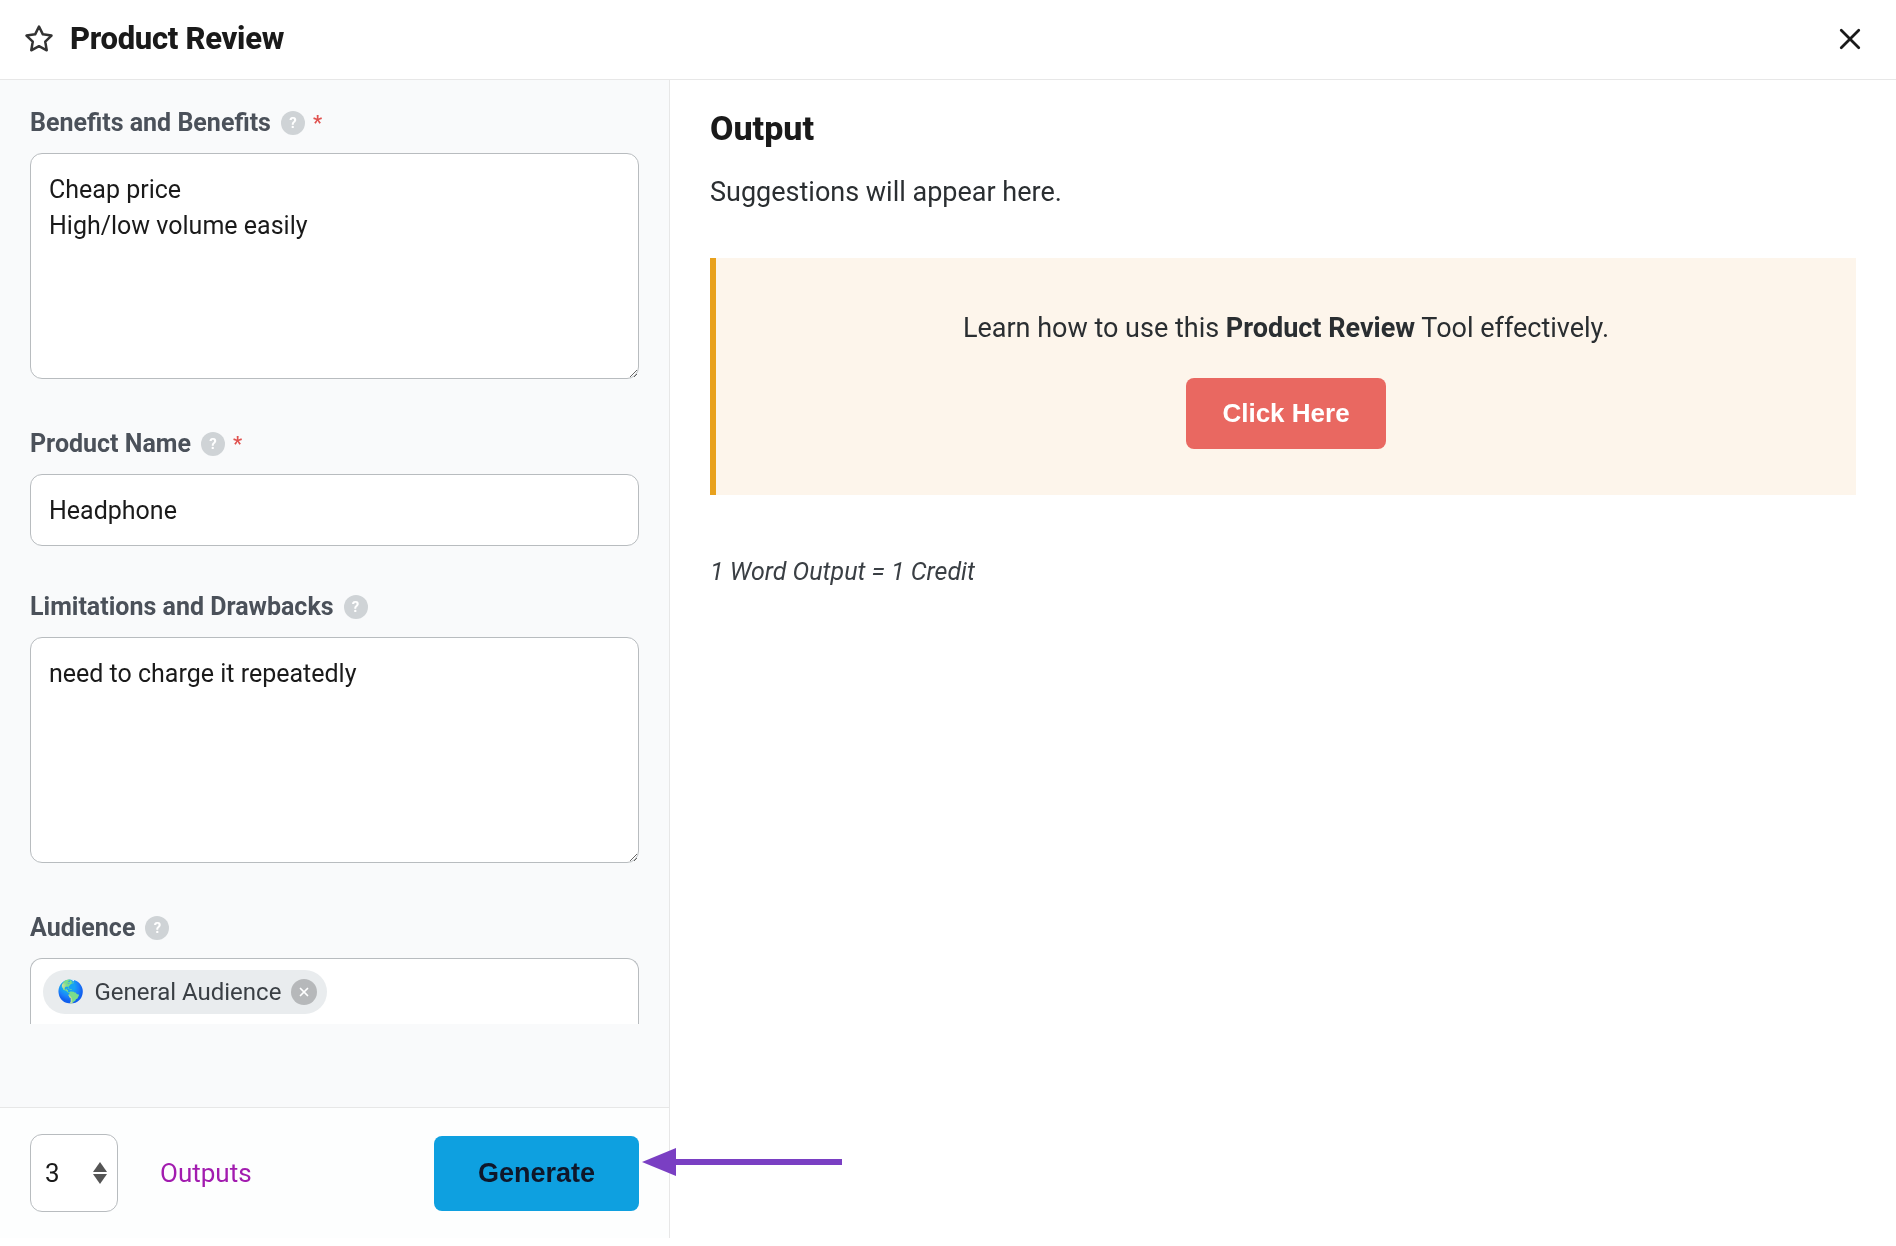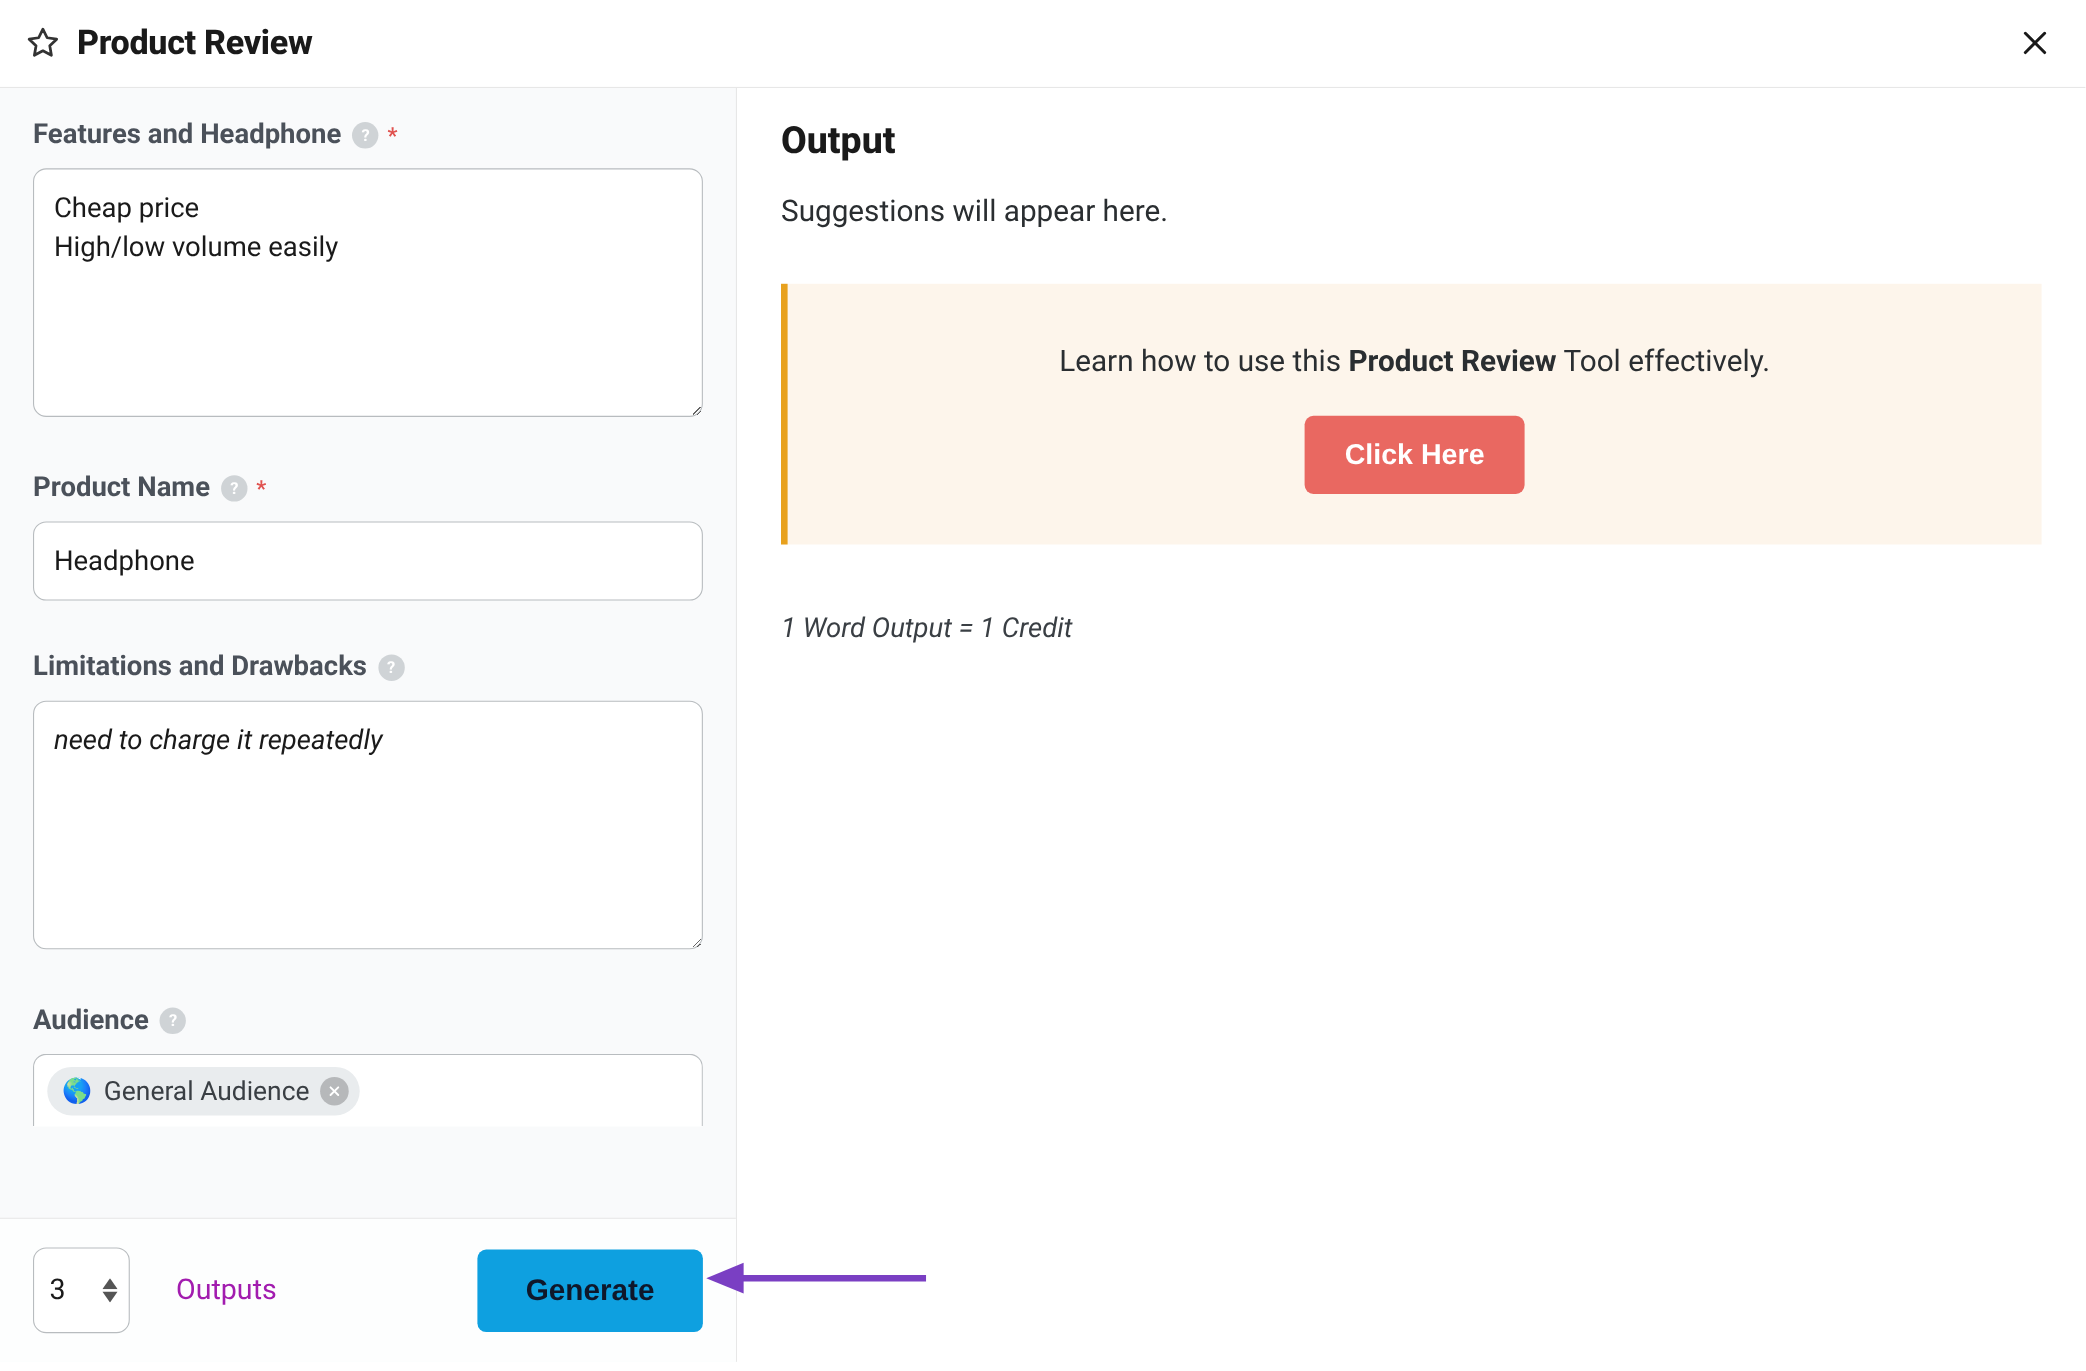--- a/index.html
+++ b/index.html
@@ -64,21 +64,21 @@
     width:100%;
     border:1px solid #b8bcbf;
     border-radius:12px;
     background:#fff;
     font-size:25px;
     color:#1a1a1a;
     font-family:inherit;
   }
   textarea.form-ctl { padding:18px 18px; resize:both; line-height:1.45;}
   .ta-features { height:226px; }
-  .ta-limits { height:226px;font-style:italic; }
+  .ta-limits { height:226px; }
   input.form-ctl { padding:0 18px; height:72px;}
   
   .tag-box {
     padding:10px 12px;
     min-height:66px;
     display:flex; align-items:center; gap:8px; flex-wrap:wrap;
     border-bottom-left-radius:0; border-bottom-right-radius:0;
     border-bottom:none;
   }
   .chip {
@@ -176,21 +176,21 @@
   </span>
 </div>
 
 <div class="body-wrap">
 
   <div class="left-pane">
     <div class="form-scroll">
 
       <div class="field-block">
         <div class="field-label-row">
-          <span>Features and Headphone</span>
+          <span>Benefits and Benefits</span>
           <span class="help-icon">?</span>
           <span class="req-asterisk">*</span>
         </div>
         <textarea class="form-ctl ta-features" style="">Cheap price
 High/low volume easily</textarea>
       </div>
 
       <div class="field-block">
         <div class="field-label-row">
           <span>Product Name</span>

